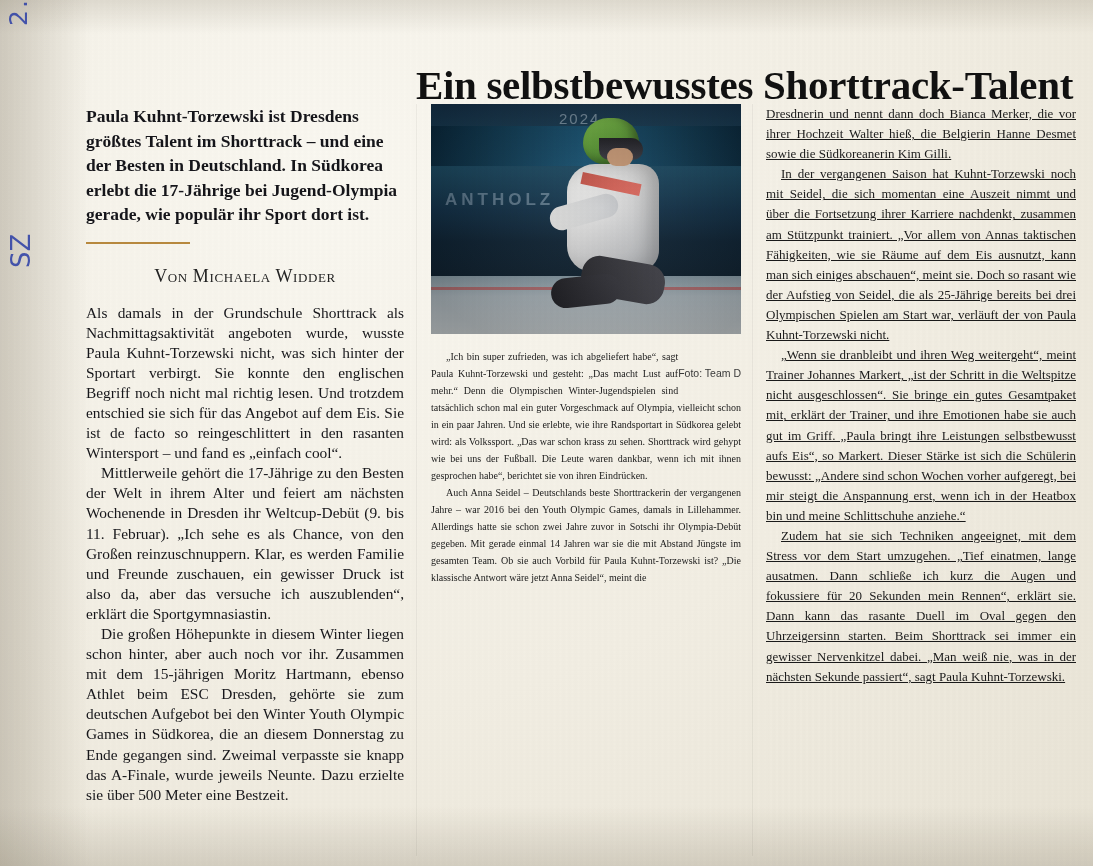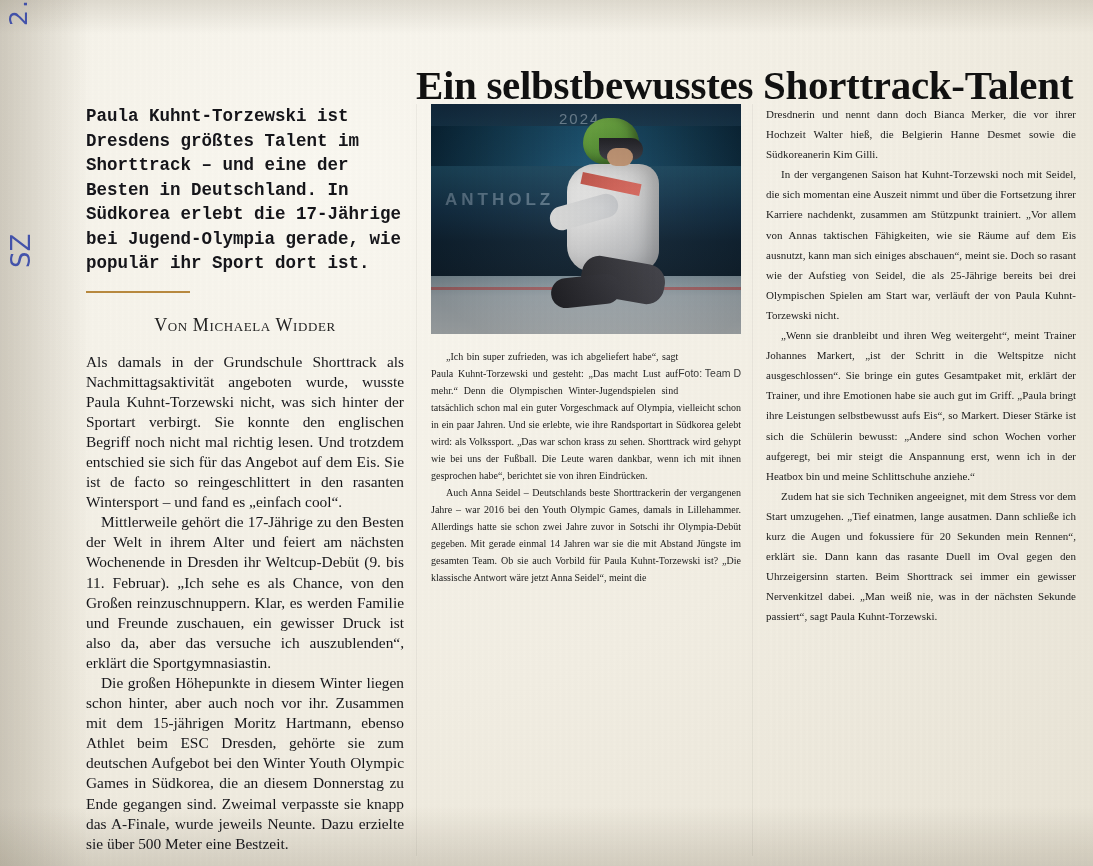--- a/index.html
+++ b/index.html
@@ -96,21 +96,21 @@
     height: 752px;
   }
 
   
   .col-left {
     position: absolute;
     left: 0; top: 0;
     width: 318px;
   }
   .lede {
-    font-family: Liberation Mono, monospace;
+    font-family: Liberation Serif, serif;
     font-weight: bold;
     font-size: 17.5px;
     line-height: 24.5px;
     color: #15151a;
   }
   .lede-rule {
     width: 104px;
     height: 2px;
     background: #b98a3e;
     margin: 15px 0 0 0;
@@ -278,24 +278,25 @@
   }
   .mid-text p { margin: 0; text-indent: 15px; }
 
   
   .col-right {
     position: absolute;
     left: 680px; top: 0;
     width: 310px;
   }
   .right-text {
-    font-size: 11px;
+    font-size: 13px;
     line-height: 20.1px;
     text-align: justify;
     hyphens: auto;
+    text-decoration: underline;
   }
   .right-text p { margin: 0; text-indent: 15px; }
   .right-text p.first { text-indent: 0; }
 
   
   .sep {
     position: absolute;
     top: 0; bottom: 0;
     width: 1px;
     background: rgba(0,0,0,0.05);

